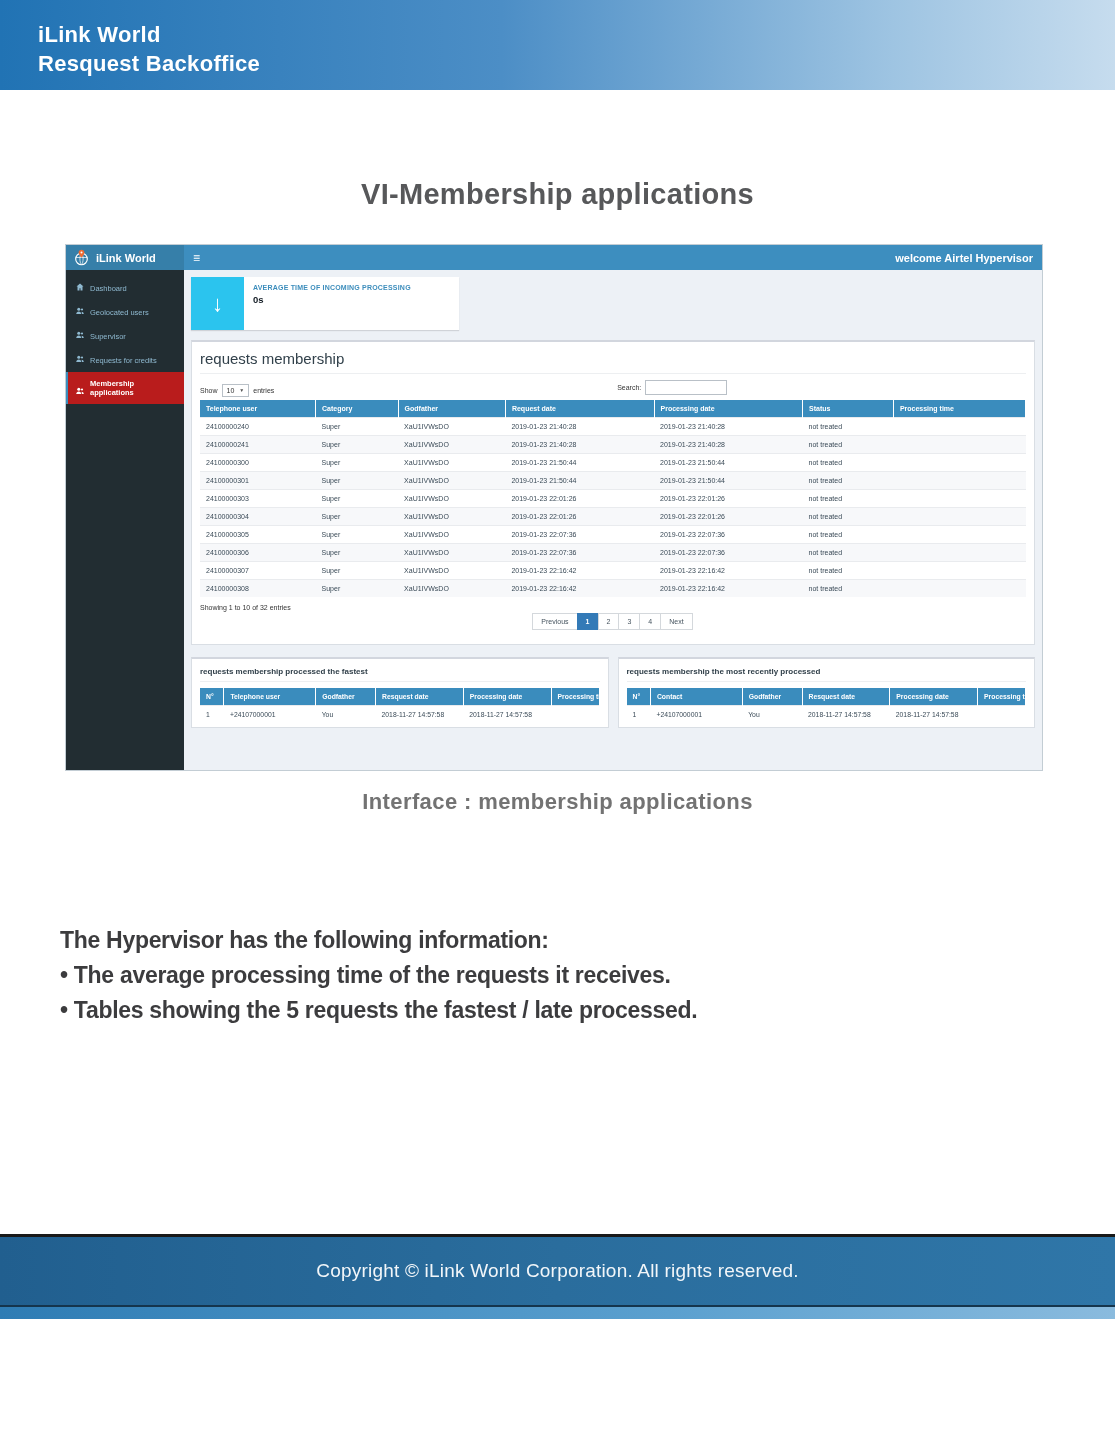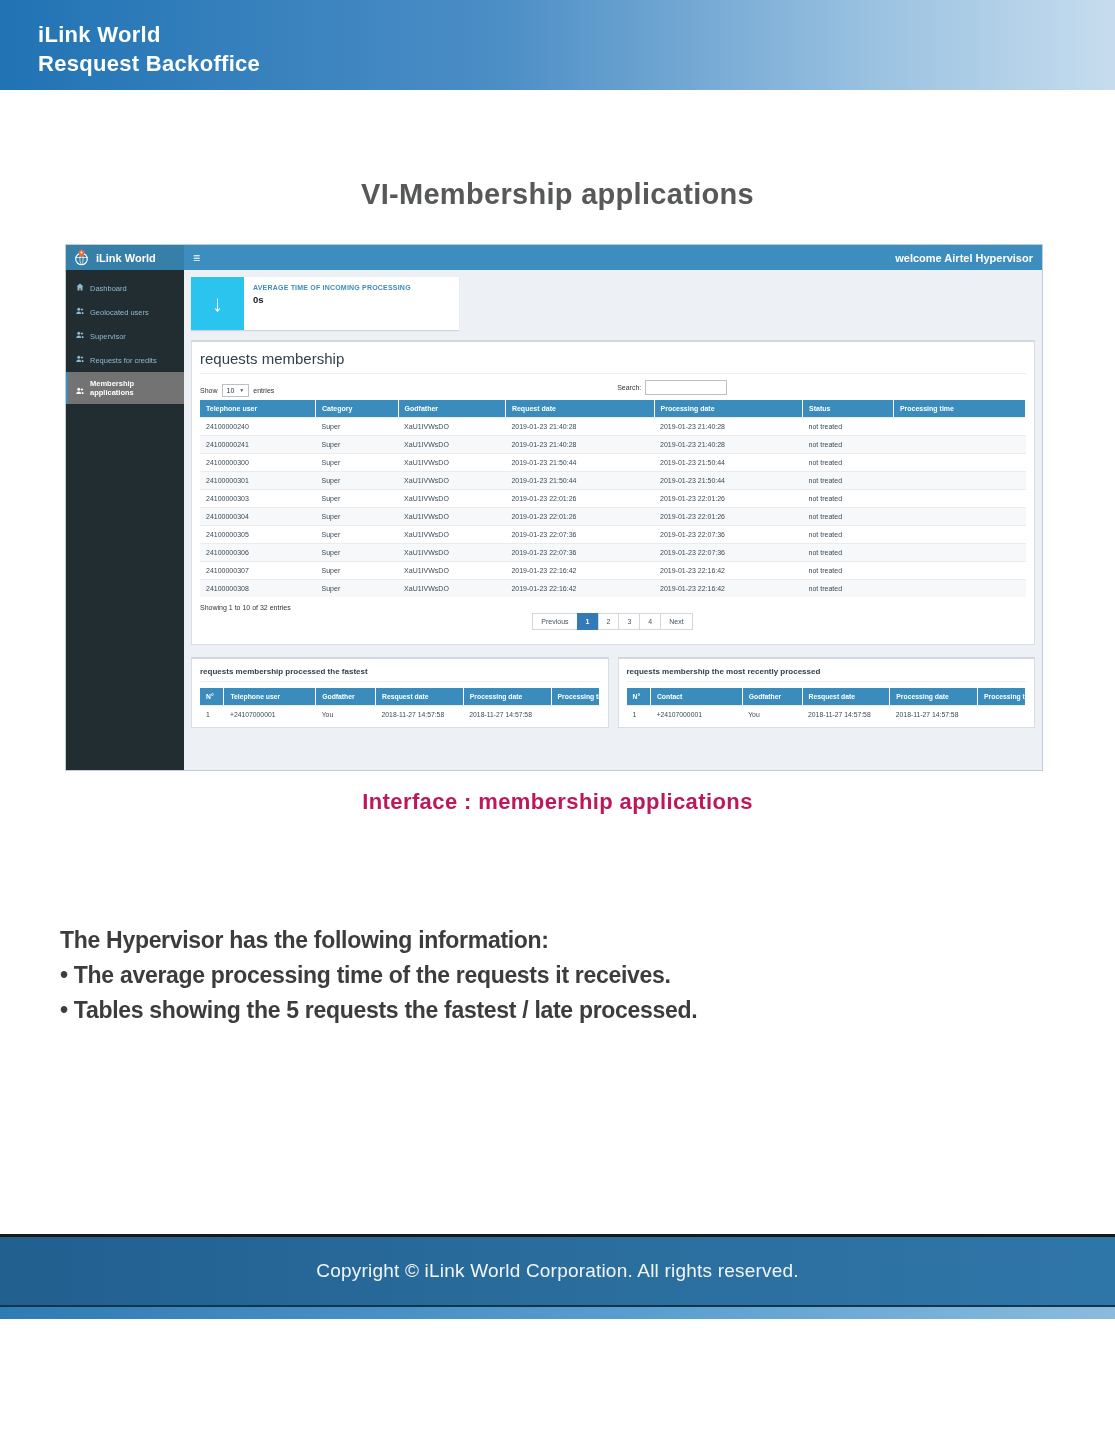--- a/index.html
+++ b/index.html
@@ -19,21 +19,21 @@
   .shot { position:relative; margin:33px 0 0 65px; width:978px; height:527px; border:1px solid #c3cdd4; display:flex; flex-direction:column; background:#edf1f6; }
   .app-nav { height:25px; display:flex; flex:none; }
   .app-logo { width:118px; background:#367fa9; color:#fff; display:flex; align-items:center; gap:6px; padding-left:7px; font-size:11px; font-weight:bold; }
   .app-bar { flex:1; background:#3d8ebf; display:flex; align-items:center; justify-content:space-between; padding:0 9px; }
   .hamburger { color:#fff; font-size:12px; font-weight:bold; line-height:1; }
   .welcome { color:#fff; font-size:11px; font-weight:bold; }
   .app-body { flex:1; display:flex; min-height:0; }
   .sidebar { width:118px; background:#222d32; flex:none; padding-top:6px; }
   .side-item { display:flex; align-items:flex-end; gap:6px; padding:7px 10px; font-size:7.5px; color:#8fb9d0; }
   .side-item svg { flex:none; fill:#8fb9d0; }
-  .side-item.active { background:#737373; color:#fff; font-weight:bold; border-left:2px solid #3c8dbc; padding-left:8px; }
+  .side-item.active { background:#b91c1c; color:#fff; font-weight:bold; border-left:2px solid #3c8dbc; padding-left:8px; }
   .side-item.active svg { fill:#fff; }
   .content { flex:1; padding:7px 7px 0 7px; min-width:0; }
 
   .stat-card { width:268px; height:53px; background:#fff; display:flex; box-shadow:0 1px 1px rgba(0,0,0,0.12); }
   .stat-icon { width:53px; flex:none; background:#2bc4ee; color:#fff; display:flex; align-items:center; justify-content:center; font-size:22px; font-weight:bold; }
   .stat-text { padding:7px 9px; }
   .stat-label { font-size:7px; font-weight:bold; color:#3c8dbc; letter-spacing:0.2px; }
   .stat-value { font-size:9.5px; font-weight:bold; color:#131c24; margin-top:3px; }
 
   .panel { margin-top:10px; background:#fff; border:1px solid #d9dee4; border-top:2px solid #d2d6de; padding:6px 8px 8px; }
@@ -53,21 +53,21 @@
   .pagination { display:flex; justify-content:center; margin:2px 0 6px; }
   .page-btn { border:1px solid #d4d8dc; background:#fff; color:#45535e; font-size:7px; padding:4px 8px; margin-left:-1px; }
   .page-btn.active { background:#337ab7; border-color:#337ab7; color:#fff; font-weight:bold; }
 
   .bottom-row { display:flex; gap:9px; margin-top:12px; }
   .bottom-panel { flex:1; background:#fff; border:1px solid #d9dee4; border-top:2px solid #d2d6de; padding:6px 8px 4px; min-width:0; }
   .bp-title { font-size:8px; font-weight:bold; color:#32414b; padding:2px 0 5px; border-bottom:1px solid #edeff1; margin-bottom:6px; }
   .bottom-panel table.grid { font-size:6.8px; }
 
   
-  .doc-caption { margin-top:18px; text-align:center; font-size:22px; font-weight:bold; color:#be185d; letter-spacing:0.4px; }
+  .doc-caption { margin-top:18px; text-align:center; font-size:22px; font-weight:bold; color:#737373; letter-spacing:0.4px; }
   .doc-body { margin:108px 0 0 60px; font-size:23px; font-weight:bold; color:#3c3c3e; letter-spacing:-0.3px; line-height:35px; max-width:1010px; }
 
   
   .doc-footer { position:absolute; left:0; bottom:16px; width:100%; }
   .footer-band { height:73px; background:linear-gradient(90deg,#215f8f 0%, #2a6d9d 50%, #2f76a8 100%); border-top:3px solid #191919; border-bottom:2px solid #15354d; display:flex; align-items:center; justify-content:center; }
   .footer-band span { color:#f2f6f9; font-size:19px; letter-spacing:0.2px; }
   .footer-strip { height:12px; background:linear-gradient(90deg,#2e7cb4 0%, #5ba0cf 60%, #8abbde 100%); }
 
   .logo-badge svg { display:block; }
 </style>

